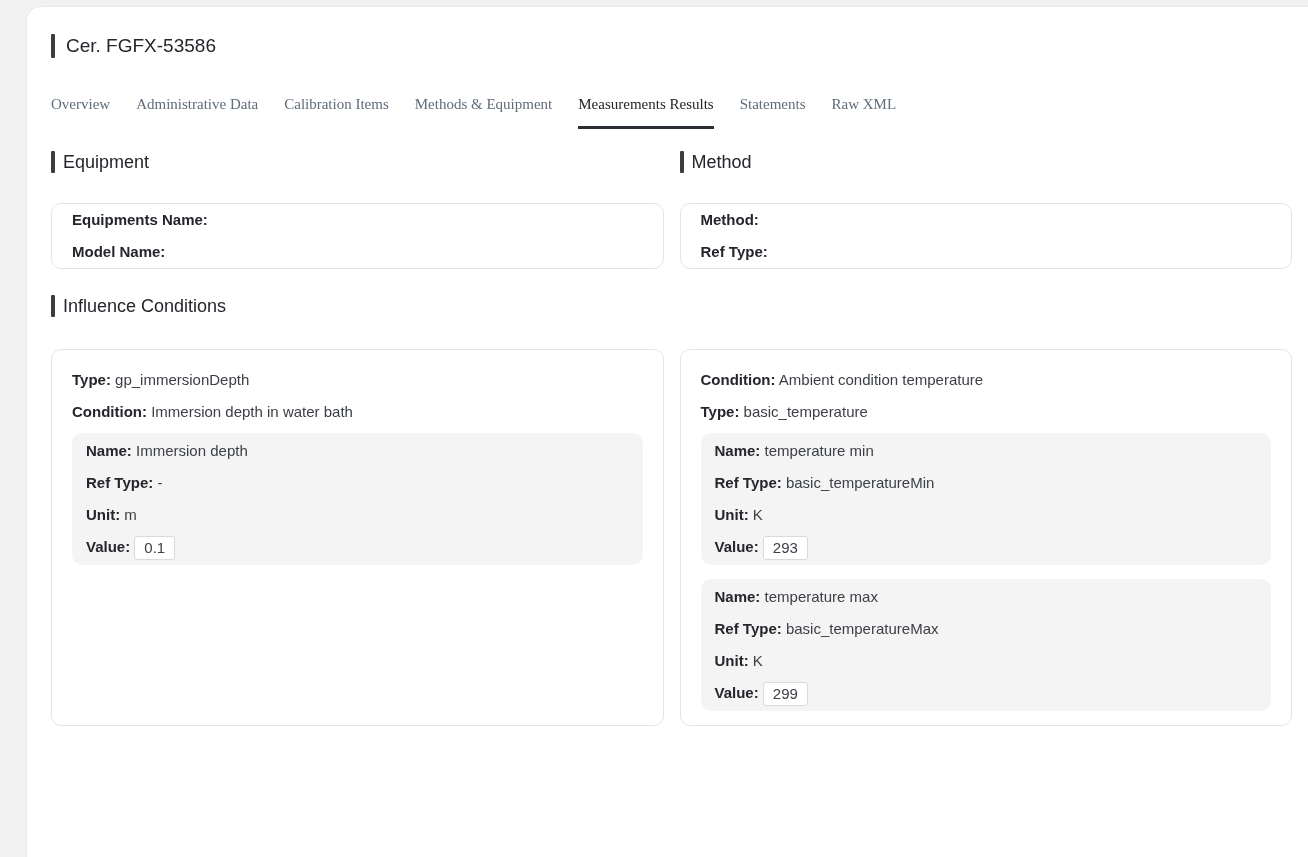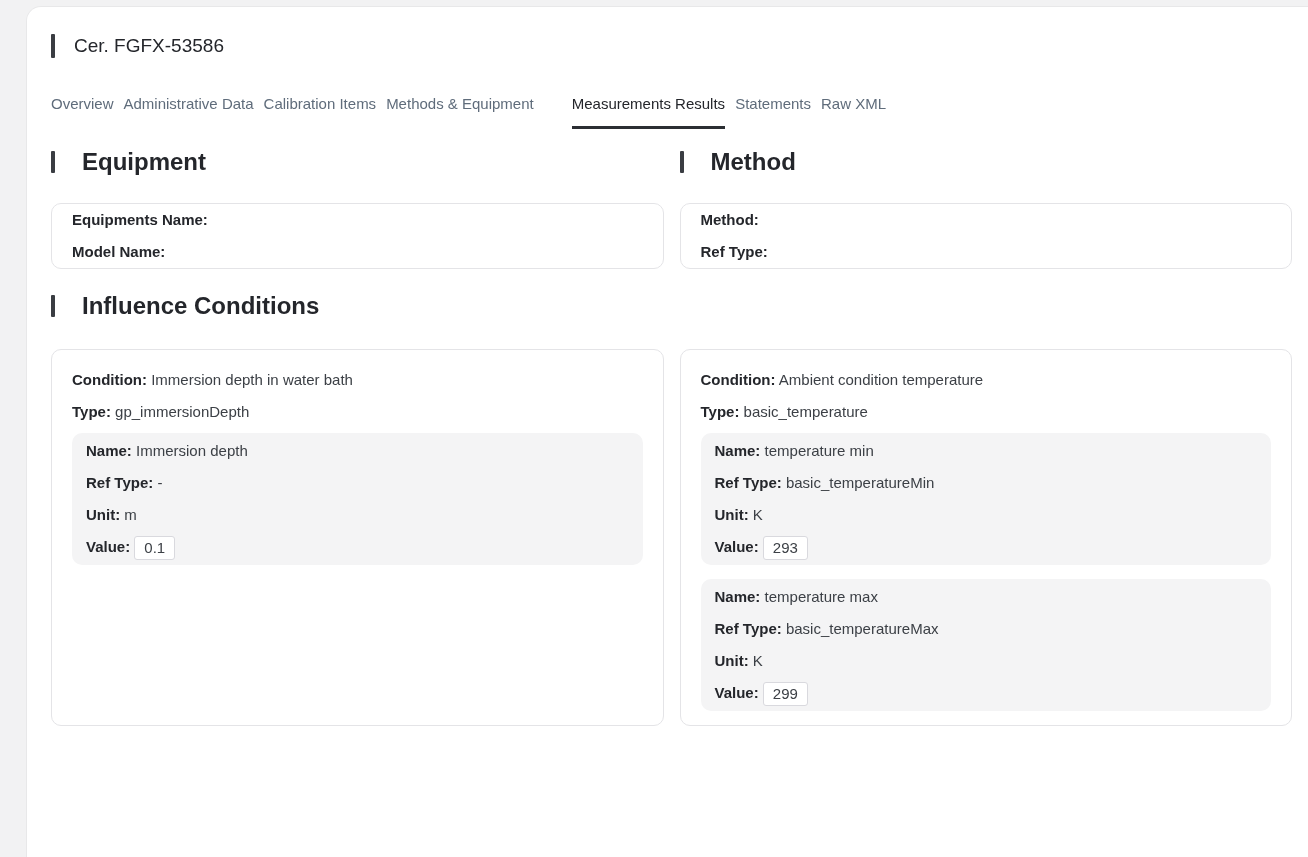--- a/index.html
+++ b/index.html
@@ -4,42 +4,42 @@
 <style>
   * { margin:0; padding:0; box-sizing:border-box; }
   html,body { width:1308px; height:857px; overflow:hidden;
               font-family:"Liberation Sans", sans-serif; background:var(--page-bg,#f2f2f3); }
 
   .panel { position:absolute; left:27px; top:7px; right:0; bottom:-60px;
            background:#fff; border-top-left-radius:14px;
            box-shadow:0 0 0 1px rgba(0,0,0,0.04);
            padding:27px 16px 0 24px; overflow:hidden; }
 
-  .title-row { display:flex; align-items:center; gap:19px; margin-bottom:37px; }
+  .title-row { display:flex; align-items:center; gap:11px; margin-bottom:37px; }
   .v-bar { width:4px; align-self:stretch; background:var(--bar,#3a3d42); border-radius:1px; }
   .page-title { font-size:19px; font-weight:500; color:var(--text-dark,#1e2228); line-height:24px; }
 
-  .tabs { display:flex; gap:10px; margin-bottom:22px; }
+  .tabs { display:flex; gap:26px; margin-bottom:22px;font-family:Liberation Serif, serif; }
   .tab { font-size:15px; line-height:18px; color:var(--tab-inactive,#5f6c7b);
          padding-bottom:13px; border-bottom:3px solid transparent; cursor:pointer; white-space:nowrap; }
   .tab.active { color:var(--text-dark,#1e2228); font-weight:500;
-                border-bottom-color:var(--accent,#2b2e33);margin-left:28px; }
+                border-bottom-color:var(--accent,#2b2e33); }
 
   .banner { height:80px; background:var(--soft-bg,#f4f4f5); border-radius:10px;
             display:flex; align-items:center; padding:0 20px; margin-bottom:27px; }
   .banner-icon { width:40px; height:40px; border-radius:12px; flex:0 0 auto;
                  background:linear-gradient(135deg,#46484c 0%,#1d1f22 80%);
                  display:flex; align-items:center; justify-content:center; }
   .banner-title { margin-left:13px; font-size:18px; font-weight:500; color:var(--text-dark,#1e2228); }
 
   .columns { display:flex; gap:16px; align-items:stretch; }
   .col { flex:1 1 0; min-width:0; }
 
   .section-heading { display:flex; align-items:center; gap:8px; height:22px; margin-bottom:30px; }
-  .section-heading .txt { font-size:24px; font-weight:700; color:var(--text-dark,#26282c); line-height:22px;margin-left:19px; }
+  .section-heading .txt { font-size:18px; font-weight:400; color:var(--text-dark,#26282c); line-height:22px; }
 
   .card { border:1px solid var(--card-border,#e4e4e7); border-radius:10px;
           padding:0 20px; font-size:15px; line-height:32px; color:var(--text-val,#3c4046); }
   .cond-card { padding:14px 20px; height:100%; }
 
   .lbl { font-weight:700; color:var(--text-dark,#26282c); }
 
   .ic-heading { margin-top:26px; margin-bottom:32px; }
 
   .item-card { background:var(--soft-bg,#f4f4f5); border-radius:10px;
@@ -110,27 +110,27 @@
   <div class="section-heading ic-heading">
     <div class="v-bar"></div>
     <div class="txt">Influence Conditions</div>
   </div>
 
   <div class="columns">
 
     <div class="col">
       <div class="card cond-card">
         <div>
+          <span class="lbl">Type:</span>
+          <span>gp_immersionDepth</span>
+        </div>
+        <div>
           <span class="lbl">Condition:</span>
           <span>Immersion depth in water bath</span>
         </div>
-        <div>
-          <span class="lbl">Type:</span>
-          <span>gp_immersionDepth</span>
-        </div>
         <div class="item-card">
           <div>
             <span class="lbl">Name:</span>
             <span>Immersion depth</span>
           </div>
           <div>
             <span class="lbl">Ref Type:</span>
             <span>-</span>
           </div>
           <div>

